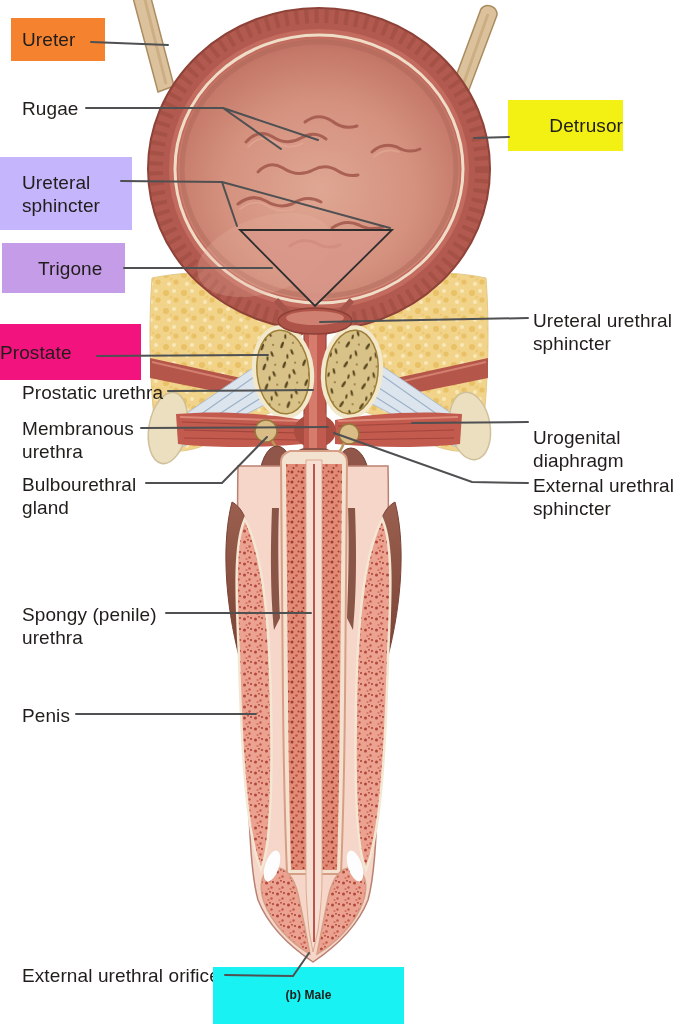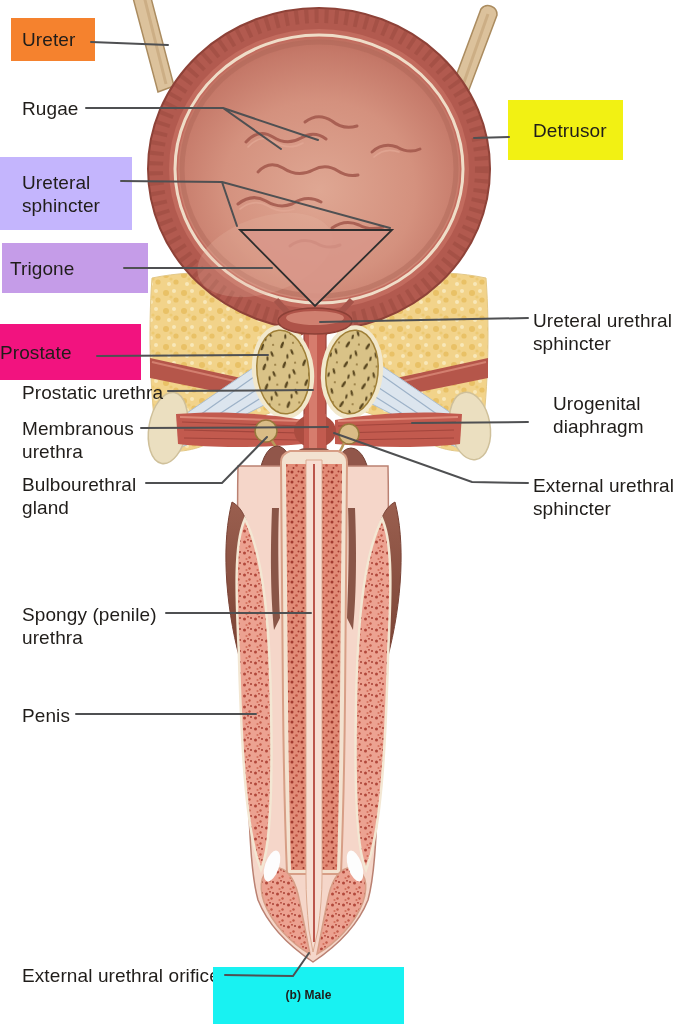--- a/index.html
+++ b/index.html
@@ -190,38 +190,38 @@
       </g>
 
       <g>
         <path d="M306,460 L322,460 L322,878 Q322,900 318,930 L313,952 L309,930 Q306,900 306,878 Z" fill="#f7ded2" stroke="#dcab92"></path>
         <path d="M314,464 L314,942" stroke="#b4463c" stroke-width="1.8"></path>
       </g>
     </g>
   </svg>
 
   <div class="labels">
-    <div class="label tag" style="left: 11px; top: 18px; width: 84px; height: 43px; padding-left: 11px; background-color: rgb(245, 130, 46);">
+    <div class="label tag" style="left: 11px; top: 18px; width: 94px; height: 43px; padding-left: 11px; background-color: rgb(245, 130, 46);">
       <span>Ureter</span>
     </div>
 
     <div class="label" style="left:22px;top:97px;">
       <span>Rugae</span>
     </div>
 
     <div class="label tag" style="left: 0px; top: 157px; width: 132px; height: 73px; padding-left: 22px; background-color: #c4b5fd;">
       <span>Ureteral</span>
       <span>sphincter</span>
     </div>
 
-    <div class="label tag" style="left: 2px; top: 243px; width: 146px; height: 50px; padding-left: 8px; background-color: rgb(197, 156, 232);">
+    <div class="label tag" style="left: 2px; top: 243px; width: 123px; height: 50px; padding-left: 36px; background-color: rgb(197, 156, 232);">
       <span>Trigone</span>
     </div>
 
-    <div class="label tag" style="left: 508px; top: 100px; width: 115px; height: 60px; padding-left: 25px; background-color: rgb(242, 241, 19);">
+    <div class="label tag" style="left: 508px; top: 100px; width: 115px; height: 51px; padding-left: 25px; background-color: rgb(242, 241, 19); text-align: right;">
       <span>Detrusor</span>
     </div>
 
     <div class="label tag" style="left: 0px; top: 324px; width: 141px; height: 56px; background-color: rgb(242, 19, 127);">
       <span>Prostate</span>
     </div>
 
     <div class="label" style="left:533px;top:309px;">
       <div>Ureteral urethral</div>
       <div>sphincter</div>
@@ -229,21 +229,21 @@
 
     <div class="label" style="left:22px;top:381px;">
       <span>Prostatic urethra</span>
     </div>
 
     <div class="label" style="left:22px;top:417px;">
       <div>Membranous</div>
       <div>urethra</div>
     </div>
 
-    <div class="label" style="left:533px;top:392px;margin-left:20px;">
+    <div class="label" style="left:533px;top:426px;">
       <div>Urogenital</div>
       <div>diaphragm</div>
     </div>
 
     <div class="label" style="left:22px;top:473px;">
       <div>Bulbourethral</div>
       <div>gland</div>
     </div>
 
     <div class="label" style="left:533px;top:474px;">

